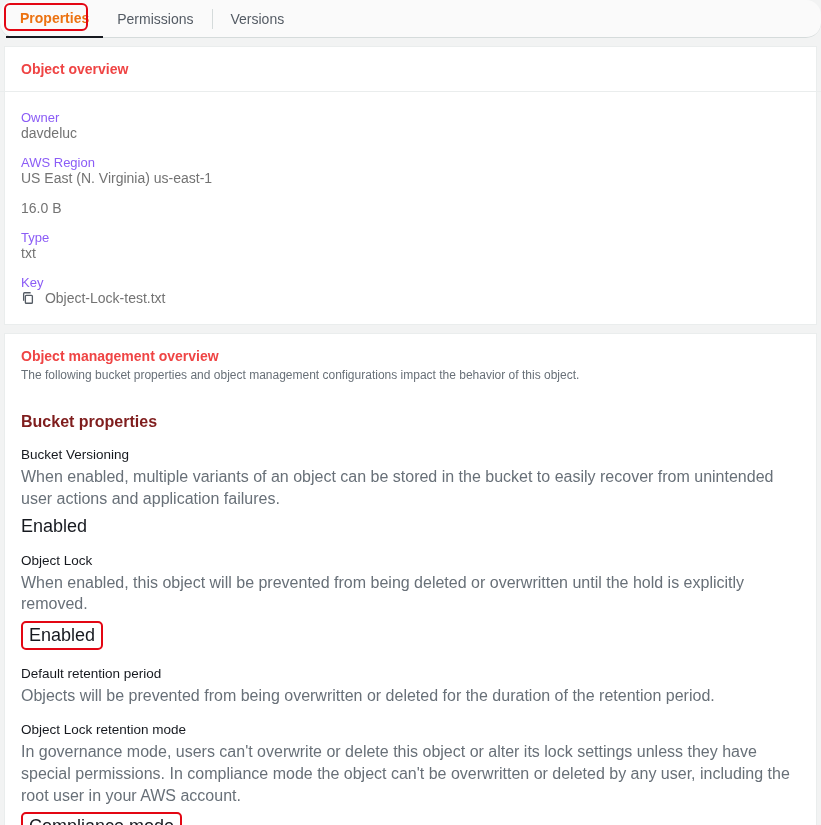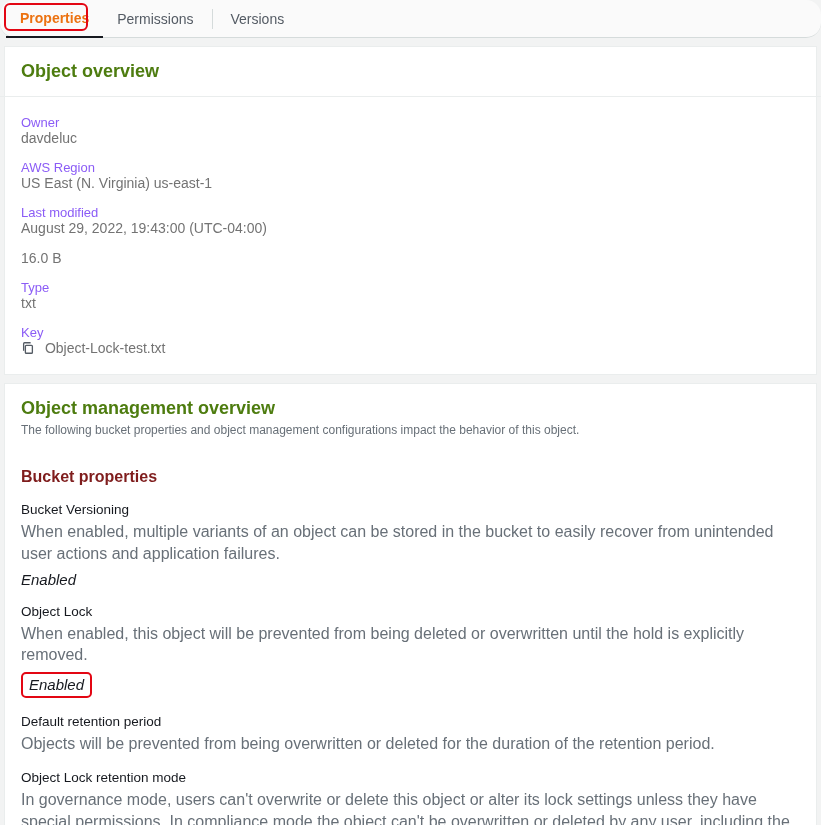--- a/index.html
+++ b/index.html
@@ -9,32 +9,32 @@
   .tabs { display:flex; align-items:center; height:38px; border-bottom:1px solid #d5dbdb; background:#fafafa; padding-left:6px;border-radius:15px; }
   .tab { padding:8px 14px 10px 14px; font-size:14px; color:#545b64; cursor:pointer; border-top:2px solid transparent; }
   .tab.active { color:#ec7211; border-bottom:2px solid #16191f; font-weight:700; }
   .tab-sep { width:1px; height:20px; background:#d5dbdb; margin:0 4px; }
   .tab-highlight { position:absolute; border:2px solid #e30613; border-radius:6px; padding:2px 8px; pointer-events:none; }
   .tabs-wrap { position:relative; }
   .tab-highlight.prop { left:4px; top:3px; width:84px; height:28px; }
   
   .panel { background:#ffffff; border:1px solid #eaeded; margin:8px 4px; }
   .panel-header { padding:14px 16px 10px 16px; }
-  .panel-header h2 { font-size:18px; font-weight:700; color:#4d7c0f; }
+  .panel-header h2 { font-size:14px; font-weight:700; color:#ef4444; }
   .panel-header p.sub { font-size:12px; color:#687078; margin-top:4px; line-height:1.3; }
   .panel-body { padding:4px 16px 16px 16px; }
   .kv { margin-top:14px; }
   .kv-label { font-size:13px; color:#8b5cf6; }
   .kv-value { font-size:14px; color:#737373; }
   .kv-value .icon { margin-right:6px; vertical-align:middle; }
   .section-title { font-size:16px; font-weight:700; margin:16px 0 6px 0; color:#7f1d1d; }
   .prop-block { margin-top:16px; }
   .prop-title { font-size:13.5px; color:#16191f; }
   .prop-desc { font-size:16px; color:#687078; margin-top:4px; line-height:1.35; }
-  .prop-value { font-size:15px; color:#16191f; margin-top:6px;font-style:italic; }
+  .prop-value { font-size:18px; color:#16191f; margin-top:6px; }
   .red-box { display:inline-block; border:2px solid #e30613; border-radius:5px; padding:2px 6px; margin-top:6px; }
   hr.div { border:none; border-top:1px solid #eaeded; margin:14px -16px 0 -16px; }
   .copy-svg { display:inline-block; width:14px; height:14px; }
 </style>
 </head>
 <body>
 
 <div class="page">
 
   <div class="tabs-wrap">
@@ -53,24 +53,20 @@
     </div>
     <hr class="div" style="margin-top:4px;">
     <div class="panel-body">
       <div class="kv">
         <div class="kv-label">Owner</div>
         <div class="kv-value">davdeluc</div>
       </div>
       <div class="kv">
         <div class="kv-label">AWS Region</div>
         <div class="kv-value">US East (N. Virginia) us-east-1</div>
-      </div>
-      <div class="kv">
-        <div class="kv-label">Last modified</div>
-        <div class="kv-value">August 29, 2022, 19:43:00 (UTC-04:00)</div>
       </div>
       <div class="kv">
         <div class="kv-value">16.0 B</div>
       </div>
       <div class="kv">
         <div class="kv-label">Type</div>
         <div class="kv-value">txt</div>
       </div>
       <div class="kv">
         <div class="kv-label">Key</div>

